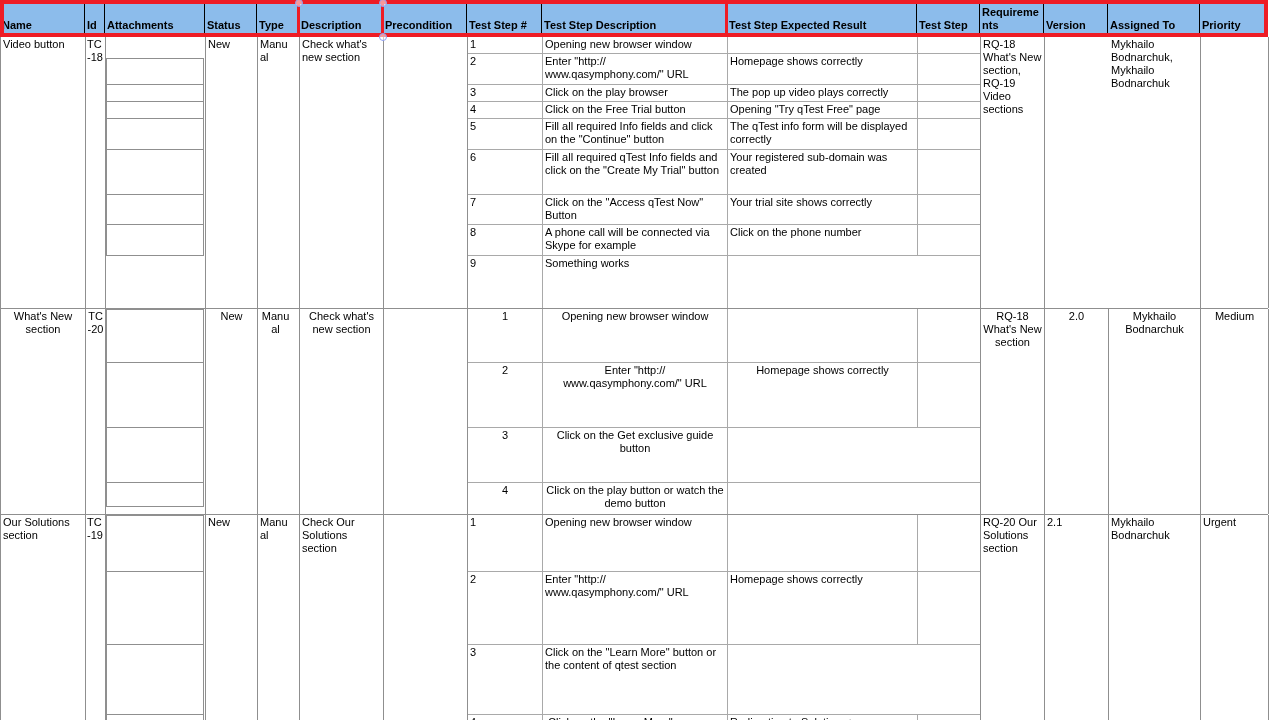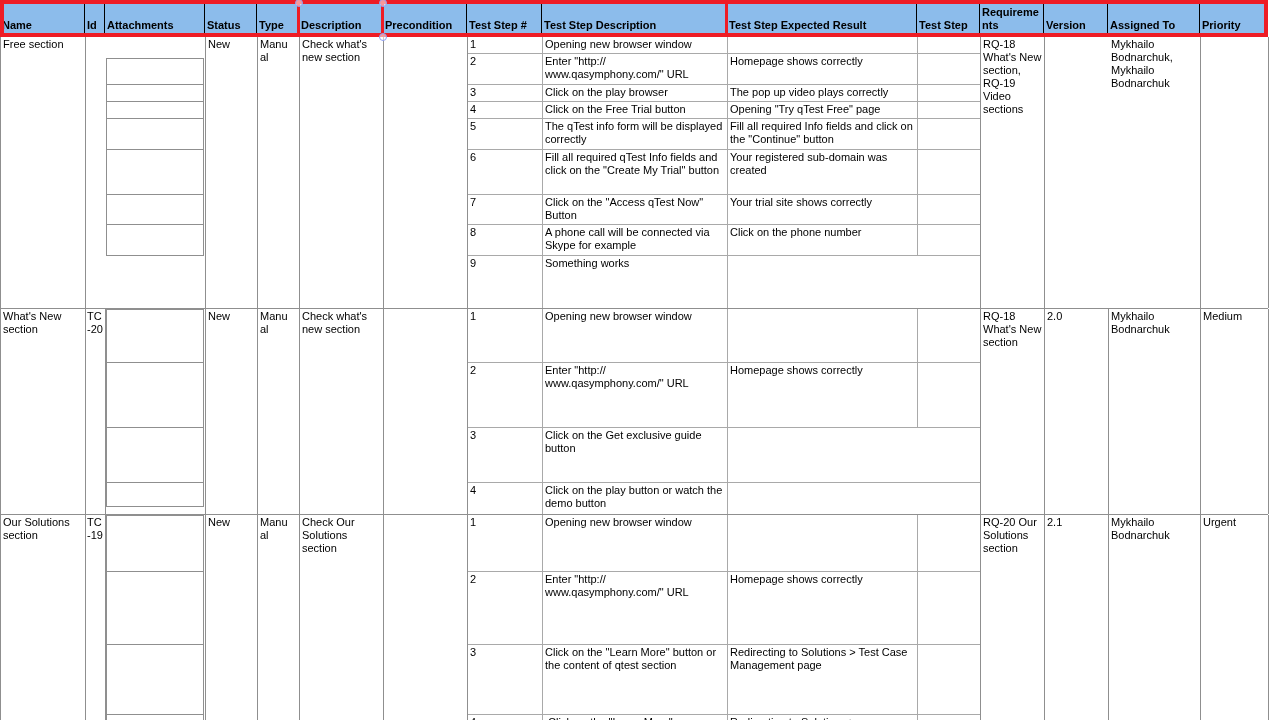--- a/index.html
+++ b/index.html
@@ -61,21 +61,22 @@
       <div class="h-cell">Test Step Description</div>
       <div class="h-cell">Test Step Expected Result</div>
       <div class="h-cell">Test Step</div>
       <div class="h-cell">Requirements</div>
       <div class="h-cell">Version</div>
       <div class="h-cell">Assigned To</div>
       <div class="h-cell">Priority</div>
     </div>
   <div id="table-body">
       <div class="tc-row" style="grid-template-columns: 85px 20px 100px 52px 42px 84px 84px 75px 185px 190px 63px 64px 64px 92px 68px;">
-        <div class="c name" style="grid-column: 1;">Free section</div>
+        <div class="c name" style="grid-column: 1;">Video button</div>
+        <div class="c id" style="grid-column: 2;">TC-18</div>
         <div class="c" style="grid-column: 4;">New</div>
         <div class="c type" style="grid-column: 5;">Manual</div>
         <div class="c" style="grid-column: 6;">Check what's new section</div>
         <div class="c" style="grid-column: 7;"></div>
         <div class="c" style="grid-column: 12;">RQ-18 What's New section, RQ-19 Video sections</div>
         <div class="c" style="grid-column: 14;">Mykhailo Bodnarchuk, Mykhailo Bodnarchuk</div>
         <div class="c" style="grid-column: 15;"></div>
         <div class="att-cell" style="grid-column: 3;">
           <div class="att-box" style="top: 21px; height: 27px;"></div>
           <div class="att-box" style="top: 47px; height: 18px;"></div>
@@ -106,22 +107,22 @@
             <div class="sc extra"></div>
           </div>
           <div class="step-row" style="grid-template-columns: 75px 185px 190px 63px; height: 17px;">
             <div class="sc num">4</div>
             <div class="sc">Click on the Free Trial button</div>
             <div class="sc">Opening "Try qTest Free" page</div>
             <div class="sc extra"></div>
           </div>
           <div class="step-row" style="grid-template-columns: 75px 185px 190px 63px; height: 31px;">
             <div class="sc num">5</div>
+            <div class="sc">Fill all required Info fields and click on the "Continue" button</div>
             <div class="sc">The qTest info form will be displayed correctly</div>
-            <div class="sc">Fill all required Info fields and click on the "Continue" button</div>
             <div class="sc extra"></div>
           </div>
           <div class="step-row" style="grid-template-columns: 75px 185px 190px 63px; height: 45px;">
             <div class="sc num">6</div>
             <div class="sc">Fill all required qTest Info fields and click on the "Create My Trial" button</div>
             <div class="sc">Your registered sub-domain was created</div>
             <div class="sc extra"></div>
           </div>
           <div class="step-row" style="grid-template-columns: 75px 185px 190px 63px; height: 30px;">
             <div class="sc num">7</div>
@@ -135,21 +136,21 @@
             <div class="sc">Click on the phone number</div>
             <div class="sc extra"></div>
           </div>
           <div class="step-row" style="grid-template-columns: 75px 185px 190px 63px; height: 52px;">
             <div class="sc num">9</div>
             <div class="sc">Something works</div>
             <div class="sc extra"></div>
           </div>
         </div>
       </div>
-      <div class="tc-row" style="grid-template-columns: 85px 20px 100px 52px 42px 84px 84px 75px 185px 190px 63px 64px 64px 92px 68px;">
+      <div class="tc-row" style="grid-template-columns: 85px 20px 100px 52px 42px 84px 84px 75px 185px 190px 63px 64px 64px 92px 68px; text-align: center;">
         <div class="c name" style="grid-column: 1;">What's New section</div>
         <div class="c id" style="grid-column: 2;">TC-20</div>
         <div class="c" style="grid-column: 4;">New</div>
         <div class="c type" style="grid-column: 5;">Manual</div>
         <div class="c" style="grid-column: 6;">Check what's new section</div>
         <div class="c" style="grid-column: 7;"></div>
         <div class="c" style="grid-column: 12;">RQ-18 What's New section</div>
         <div class="c" style="grid-column: 13;">2.0</div>
         <div class="c" style="grid-column: 14;">Mykhailo Bodnarchuk</div>
         <div class="c" style="grid-column: 15;">Medium</div>
@@ -212,21 +213,20 @@
           <div class="step-row" style="grid-template-columns: 75px 185px 190px 63px; height: 73px;">
             <div class="sc num">2</div>
             <div class="sc">Enter "http://
 www.qasymphony.com/" URL</div>
             <div class="sc">Homepage shows correctly</div>
             <div class="sc extra"></div>
           </div>
           <div class="step-row" style="grid-template-columns: 75px 185px 190px 63px; height: 70px;">
             <div class="sc num">3</div>
             <div class="sc">Click on the "Learn More" button or the content of qtest section</div>
-            <div class="sc">Redirecting to Solutions &gt; Test Case Management page</div>
             <div class="sc extra"></div>
           </div>
           <div class="step-row" style="grid-template-columns: 75px 185px 190px 63px; height: 40px;">
             <div class="sc num">4</div>
             <div class="sc"> Click on the "Learn More"</div>
             <div class="sc">Redirecting to Solutions &gt;</div>
             <div class="sc extra"></div>
           </div>
         </div>
       </div>

